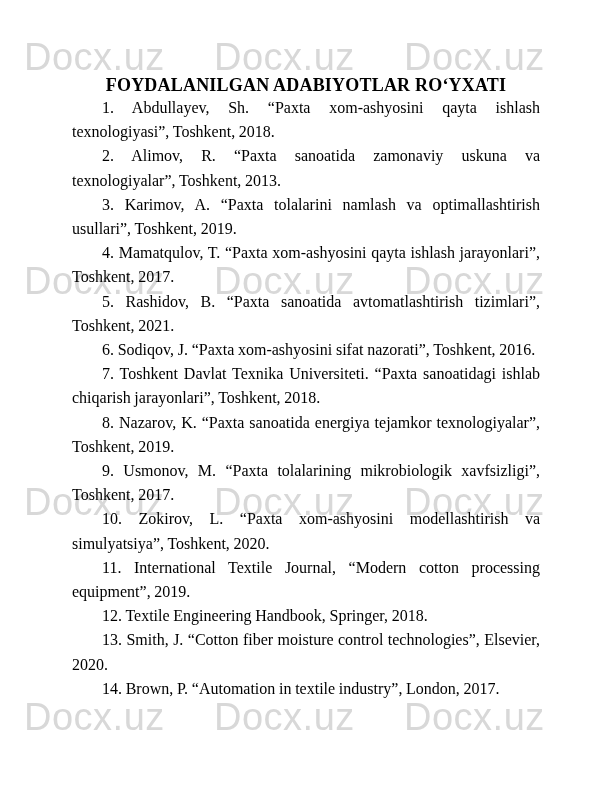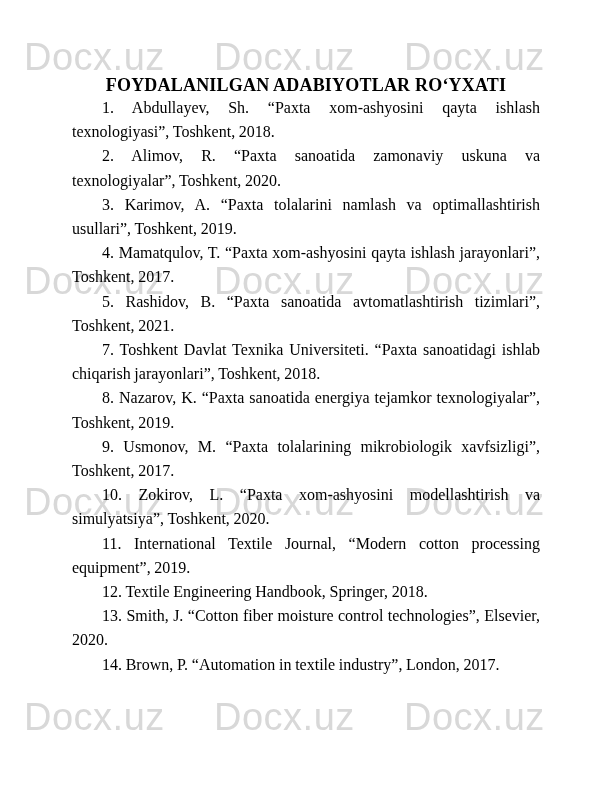--- a/index.html
+++ b/index.html
@@ -80,24 +80,25 @@
       <span style="top: 483px; left: 214px;">Docx.uz</span>
       <span style="top: 483px; left: 404px;">Docx.uz</span>
       <span style="top: 698px; left: 24px;">Docx.uz</span>
       <span style="top: 698px; left: 214px;">Docx.uz</span>
       <span style="top: 698px; left: 404px;">Docx.uz</span>
     </div>
   <div class="content">
     <h1 class="doc-title">FOYDALANILGAN ADABIYOTLAR RO‘YXATI</h1>
     <div class="refs" id="refs">
         <p>1. Abdullayev, Sh. “Paxta xom-ashyosini qayta ishlash texnologiyasi”, Toshkent, 2018.</p>
-        <p>2. Alimov, R. “Paxta sanoatida zamonaviy uskuna va texnologiyalar”, Toshkent, 2020.</p>
+        <p>2. Alimov, R. “Paxta sanoatida zamonaviy uskuna va texnologiyalar”, Toshkent, 2013.</p>
         <p>3. Karimov, A. “Paxta tolalarini namlash va optimallashtirish usullari”, Toshkent, 2019.</p>
         <p>4. Mamatqulov, T. “Paxta xom-ashyosini qayta ishlash jarayonlari”, Toshkent, 2017.</p>
         <p>5. Rashidov, B. “Paxta sanoatida avtomatlashtirish tizimlari”, Toshkent, 2021.</p>
+        <p>6. Sodiqov, J. “Paxta xom-ashyosini sifat nazorati”, Toshkent, 2016.</p>
         <p>7. Toshkent Davlat Texnika Universiteti. “Paxta sanoatidagi ishlab chiqarish jarayonlari”, Toshkent, 2018.</p>
         <p>8. Nazarov, K. “Paxta sanoatida energiya tejamkor texnologiyalar”, Toshkent, 2019.</p>
         <p>9. Usmonov, M. “Paxta tolalarining mikrobiologik xavfsizligi”, Toshkent, 2017.</p>
         <p>10. Zokirov, L. “Paxta xom-ashyosini modellashtirish va simulyatsiya”, Toshkent, 2020.</p>
         <p>11. International Textile Journal, “Modern cotton processing equipment”, 2019.</p>
         <p>12. Textile Engineering Handbook, Springer, 2018.</p>
         <p>13. Smith, J. “Cotton fiber moisture control technologies”, Elsevier, 2020.</p>
         <p>14. Brown, P. “Automation in textile industry”, London, 2017.</p>
       </div>
   </div>

